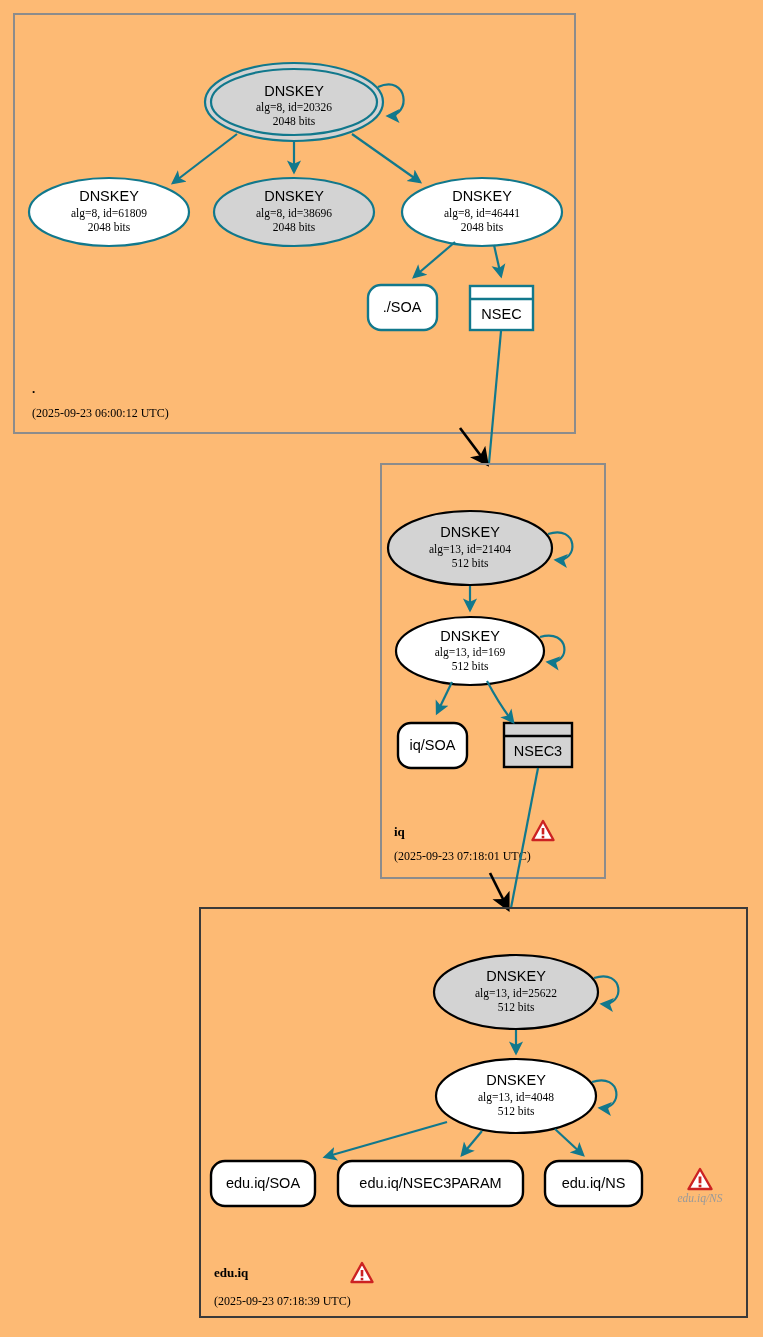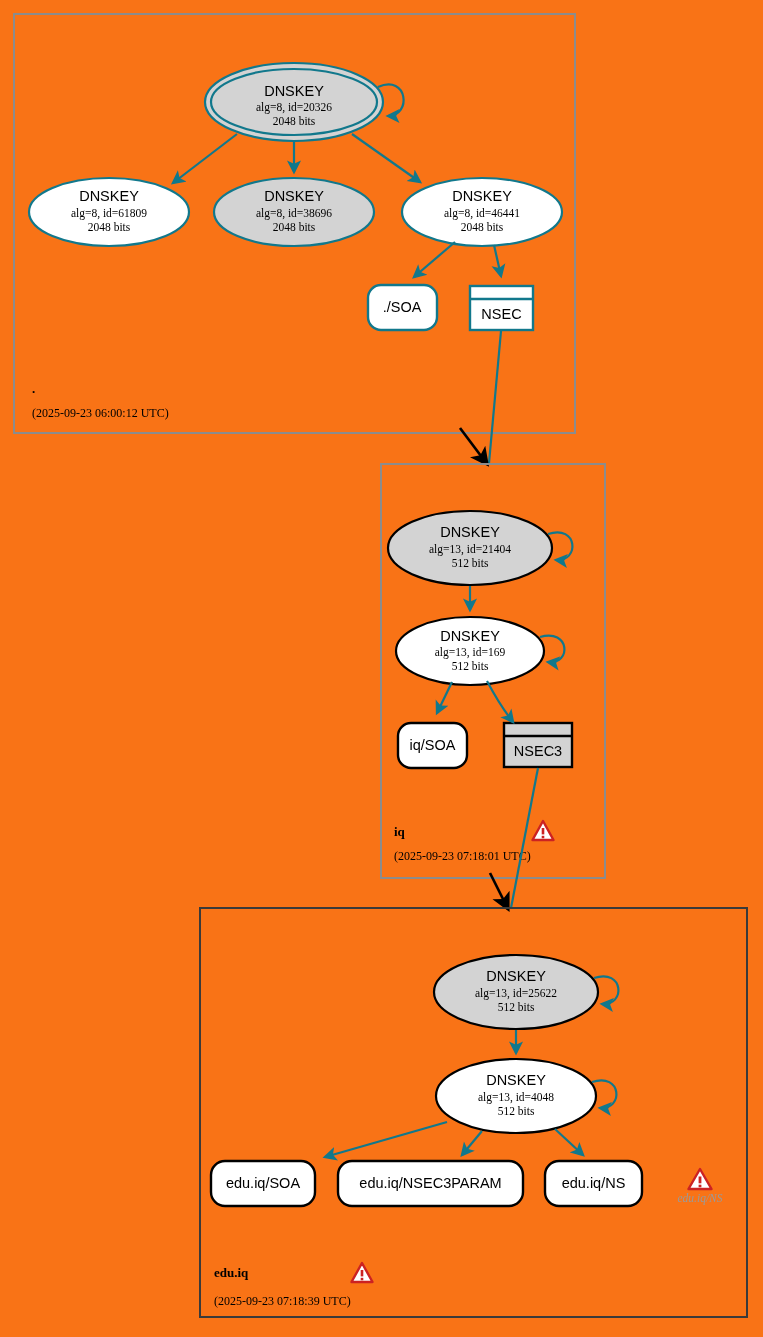--- a/index.html
+++ b/index.html
@@ -7,21 +7,21 @@
     padding: 0;
     background: #ffffff;
   }
   body {
     font-family: "Liberation Sans", sans-serif;
   }
   #stage {
     position: relative;
     width: 763px;
     height: 1337px;
-    background: #f97316;
+    background: #fdba74;
     overflow: hidden;
   }
   svg#graph {
     position: absolute;
     left: 0;
     top: 0;
     width: 763px;
     height: 1337px;
   }
   .zone-box {

